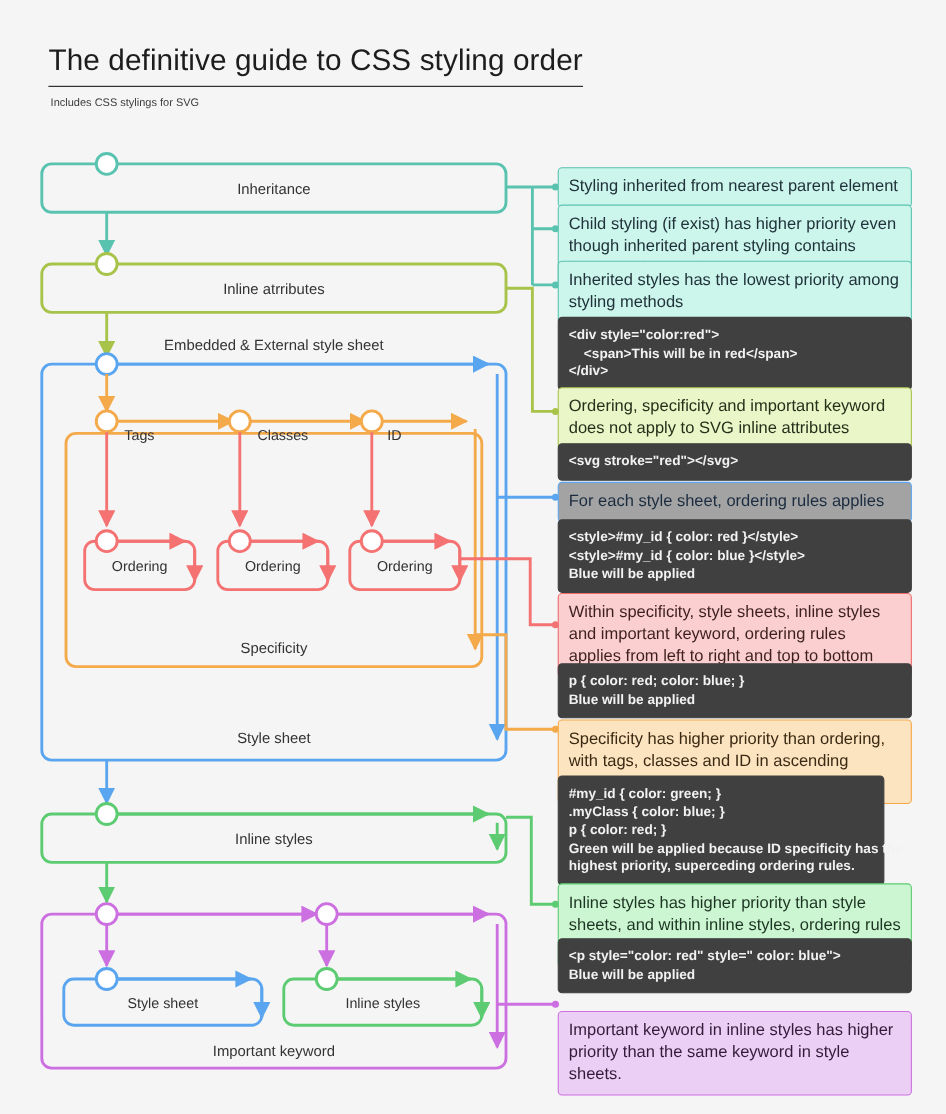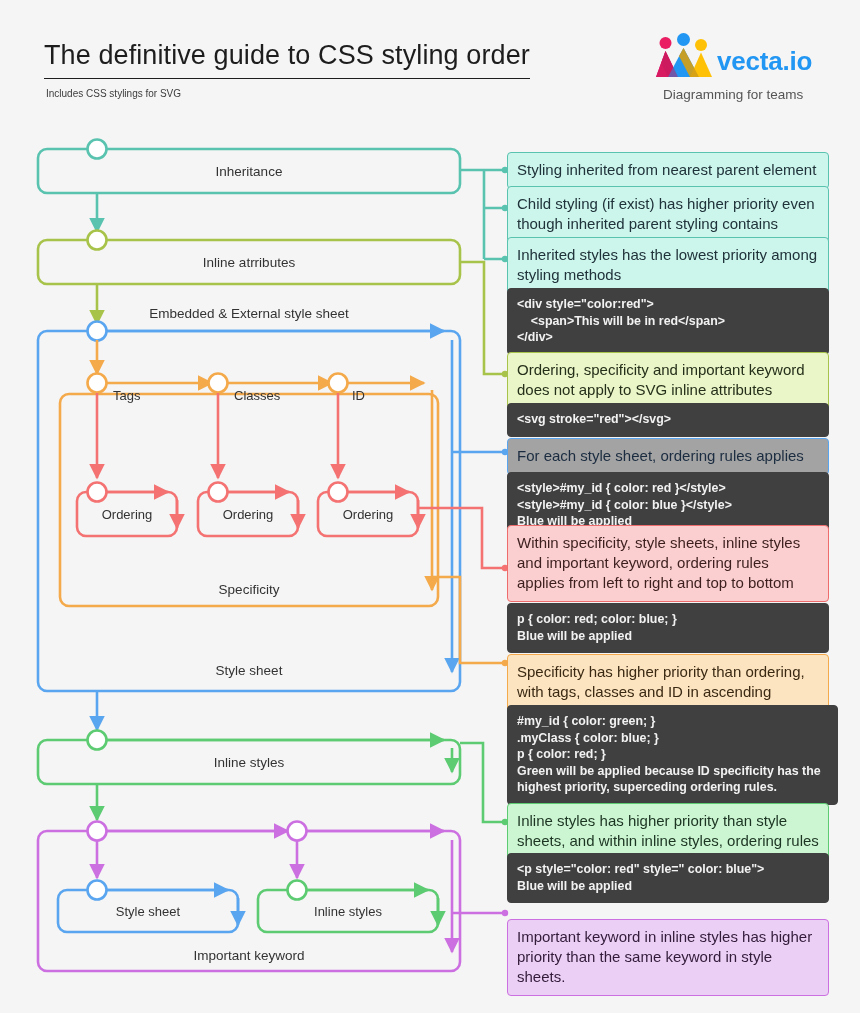--- a/index.html
+++ b/index.html
@@ -111,39 +111,20 @@
     white-space: pre;
   }
 </style>
 </head>
 <body>
 
 <div id="header">
   <div id="title">The definitive guide to CSS styling order</div>
   <div id="subtitle">Includes CSS stylings for SVG</div>
 
-  <div id="logo-wrap">
-    <svg id="logo-mark" width="58" height="48" viewBox="0 0 58 48">
-
-      <circle cx="10.5" cy="10" r="6" fill="#e91e63"></circle>
-      <path d="M10.5 18 L23 44 L1 44 Z" fill="#e6007e"></path>
-      <path d="M10.5 18 L23 44 L1 44 Z" fill="#d81b60"></path>
-
-      <circle cx="28.5" cy="6.5" r="6.5" fill="#2196f3"></circle>
-      <path d="M28.5 15 L44 44 L13 44 Z" fill="#2196f3"></path>
-
-      <circle cx="46" cy="12" r="6" fill="#ffc107"></circle>
-      <path d="M46 19.5 L57 44 L35 44 Z" fill="#ffc107"></path>
-
-      <path d="M28.5 15 L44 44 L35 44 L24 23 Z" fill="#d4a017" opacity="0.92"></path>
-      <path d="M10.5 18 L23 44 L13 44 L6 30 Z" fill="#c2185b" opacity="0.5"></path>
-    </svg>
-    <div id="logo-text">vecta.io</div>
-    <div id="logo-tag">Diagramming for teams</div>
-  </div>
 </div>
 
 <svg id="flow" viewBox="0 0 860 1013">
   <defs>
     <marker id="ar-teal" markerWidth="7" markerHeight="7" refX="5.4" refY="3" orient="auto">
       <path d="M0,0 L6,3 L0,6 z" fill="#59c3b0"></path>
       </marker>
     <marker id="ar-olive" markerWidth="7" markerHeight="7" refX="5.4" refY="3" orient="auto">
       <path d="M0,0 L6,3 L0,6 z" fill="#a8c34a"></path>
       </marker>
@@ -306,28 +287,28 @@
 <div class="note olive" style="left:507px; top:352px;  width:322px;">Ordering, specificity and important keyword does not apply to SVG inline attributes</div>
 
 <div class="note code" style="left:507px; top:403px;  width:322px;">&lt;svg stroke="red"&gt;&lt;/svg&gt;</div>
 
 <div class="note blue" style="left:507px; top:438px;  width:322px;">For each style sheet, ordering rules applies</div>
 
 <div class="note code" style="left:507px; top:472px;  width:322px;">&lt;style&gt;#my_id { color: red }&lt;/style&gt;
 &lt;style&gt;#my_id { color: blue }&lt;/style&gt;
 Blue will be applied</div>
 
-<div class="note red" style="left:507px; top:525px;  width:322px;">Within specificity, style sheets, inline styles and important keyword, ordering rules applies from left to right and top to bottom</div>
+<div class="note red" style="left:507px; top:539px;  width:322px;">Within specificity, style sheets, inline styles and important keyword, ordering rules applies from left to right and top to bottom</div>
 
 <div class="note code" style="left:507px; top:603px;  width:322px;">p { color: red; color: blue; }
 Blue will be applied</div>
 
 <div class="note orange" style="left:507px; top:654px;  width:322px;">Specificity has higher priority than ordering, with tags, classes and ID in ascending priority.</div>
 
-<div class="note code" style="left:507px; top:705px;  width:331px;">#my_id { color: green; }
+<div class="note code" style="left:507px; top:705px;  width:297px;">#my_id { color: green; }
 .myClass { color: blue; }
 p { color: red; }
 Green will be applied because ID specificity has the
 highest priority, superceding ordering rules.</div>
 
 <div class="note green" style="left:507px; top:803px;  width:322px;">Inline styles has higher priority than style sheets, and within inline styles, ordering rules applies.</div>
 
 <div class="note code" style="left:507px; top:853px;  width:322px;">&lt;p style="color: red" style=" color: blue"&gt;
 Blue will be applied</div>
 

